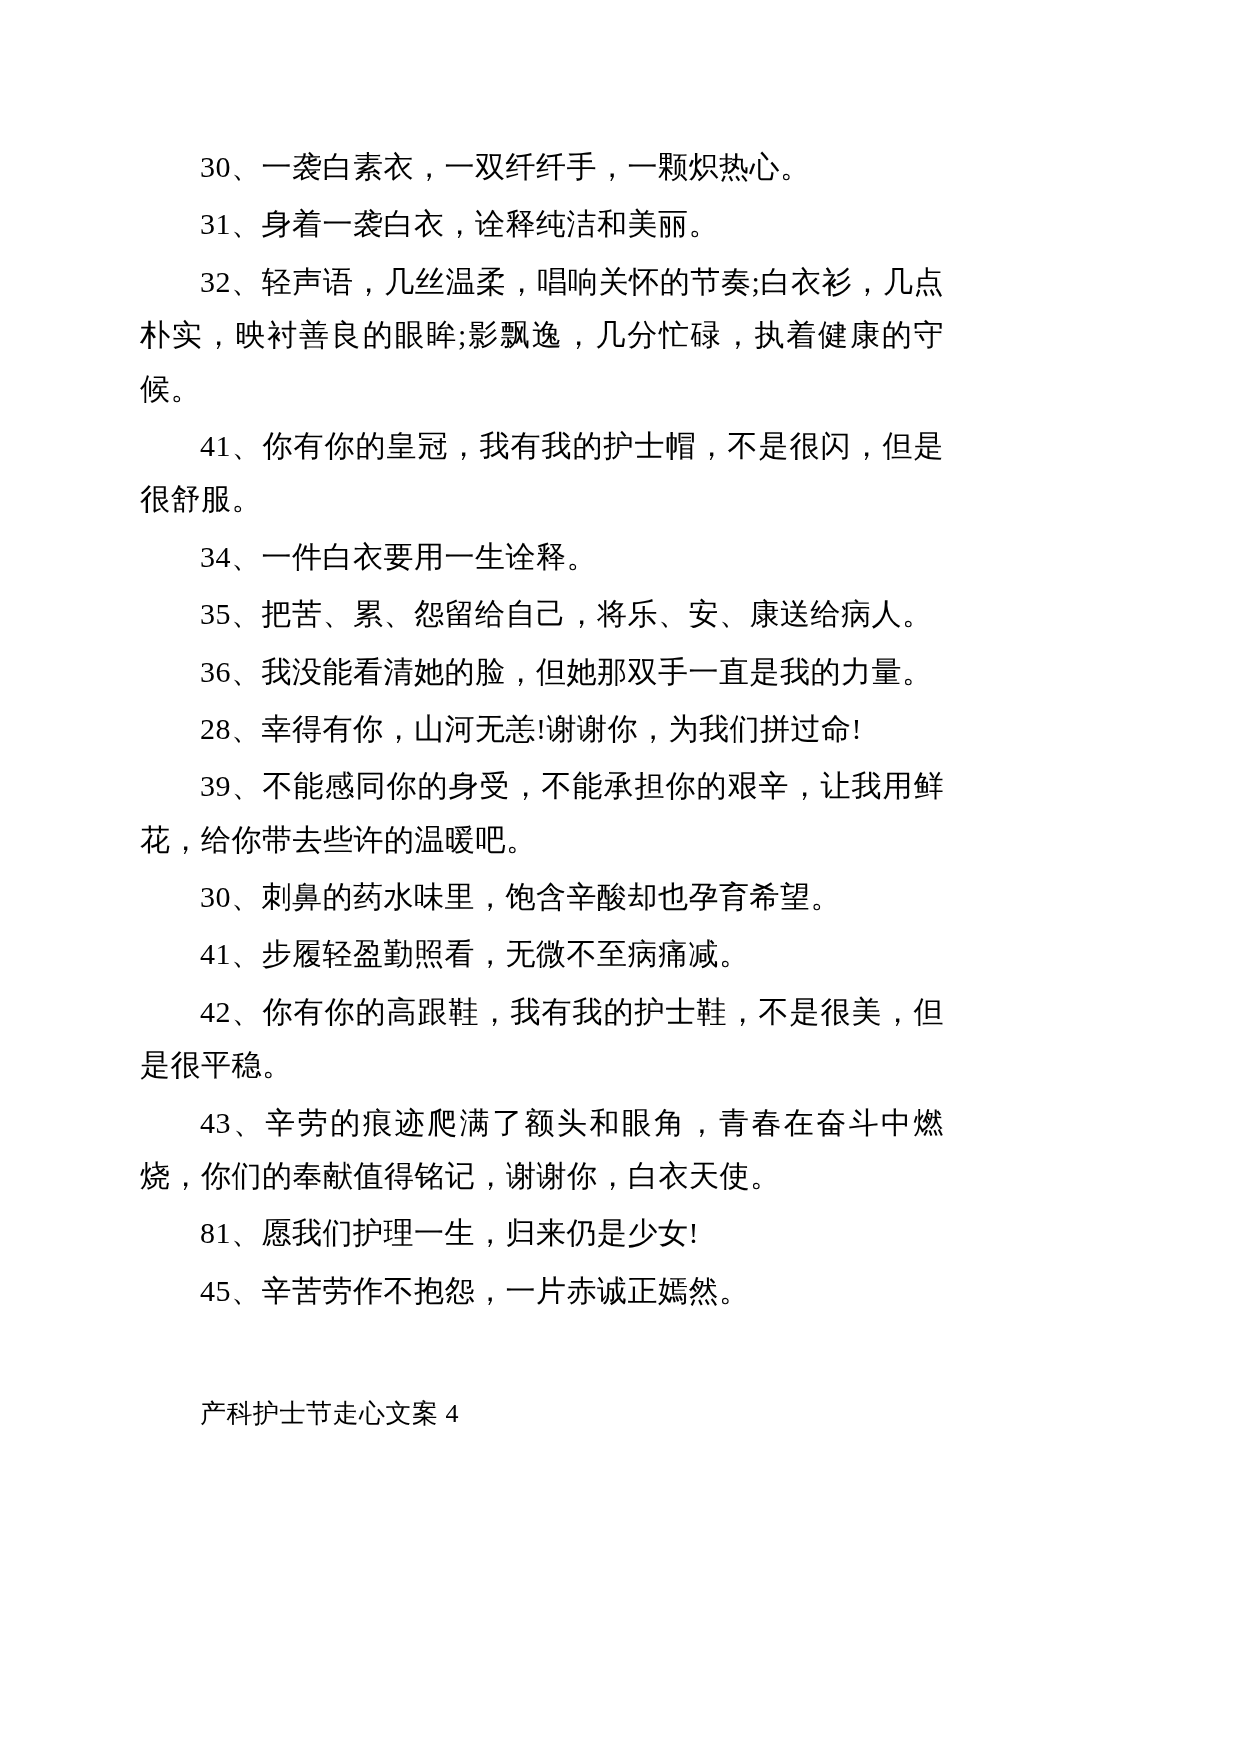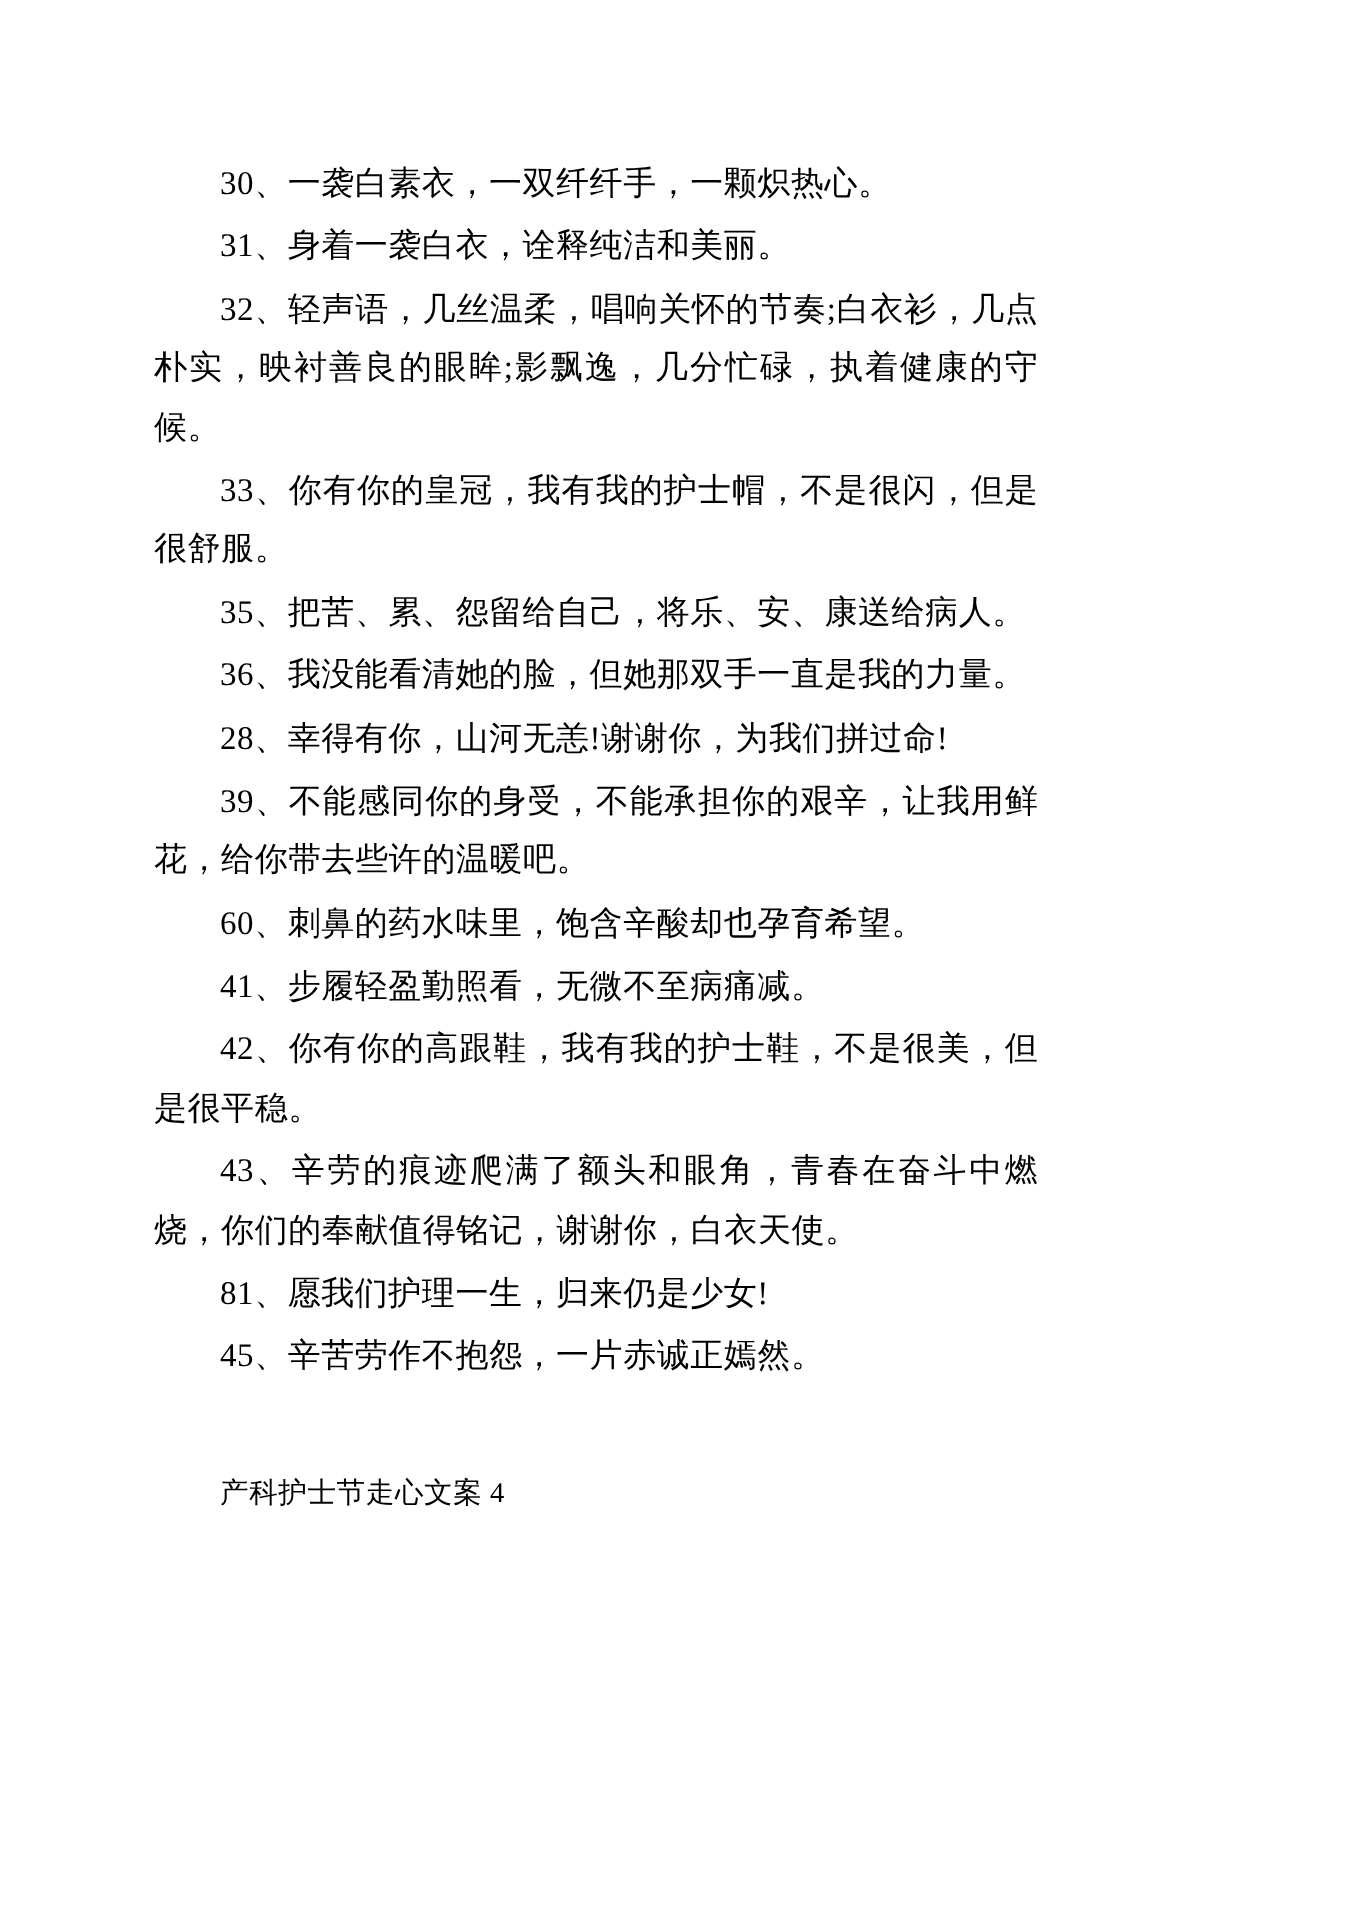--- a/index.html
+++ b/index.html
@@ -39,26 +39,27 @@
   }
 </style>
 </head>
 <body>
 
 <div class="page">
   <div class="doc-body">
     <p class="para">30、一袭白素衣，一双纤纤手，一颗炽热心。</p>
     <p class="para">31、身着一袭白衣，诠释纯洁和美丽。</p>
     <p class="para">32、轻声语，几丝温柔，唱响关怀的节奏;白衣衫，几点朴实，映衬善良的眼眸;影飘逸，几分忙碌，执着健康的守候。</p>
-    <p class="para">33、你有你的皇冠，我有我的护士帽，不是很闪，但是很舒服。</p>
+    <p class="para">41、你有你的皇冠，我有我的护士帽，不是很闪，但是很舒服。</p>
+    <p class="para">34、一件白衣要用一生诠释。</p>
     <p class="para">35、把苦、累、怨留给自己，将乐、安、康送给病人。</p>
     <p class="para">36、我没能看清她的脸，但她那双手一直是我的力量。</p>
     <p class="para">28、幸得有你，山河无恙!谢谢你，为我们拼过命!</p>
     <p class="para">39、不能感同你的身受，不能承担你的艰辛，让我用鲜花，给你带去些许的温暖吧。</p>
-    <p class="para">60、刺鼻的药水味里，饱含辛酸却也孕育希望。</p>
+    <p class="para">30、刺鼻的药水味里，饱含辛酸却也孕育希望。</p>
     <p class="para">41、步履轻盈勤照看，无微不至病痛减。</p>
     <p class="para">42、你有你的高跟鞋，我有我的护士鞋，不是很美，但是很平稳。</p>
     <p class="para">43、辛劳的痕迹爬满了额头和眼角，青春在奋斗中燃烧，你们的奉献值得铭记，谢谢你，白衣天使。</p>
     <p class="para">81、愿我们护理一生，归来仍是少女!</p>
     <p class="para">45、辛苦劳作不抱怨，一片赤诚正嫣然。</p>
     <p class="section-title">产科护士节走心文案 4</p>
   </div>
 </div>
 
 </body></html>

